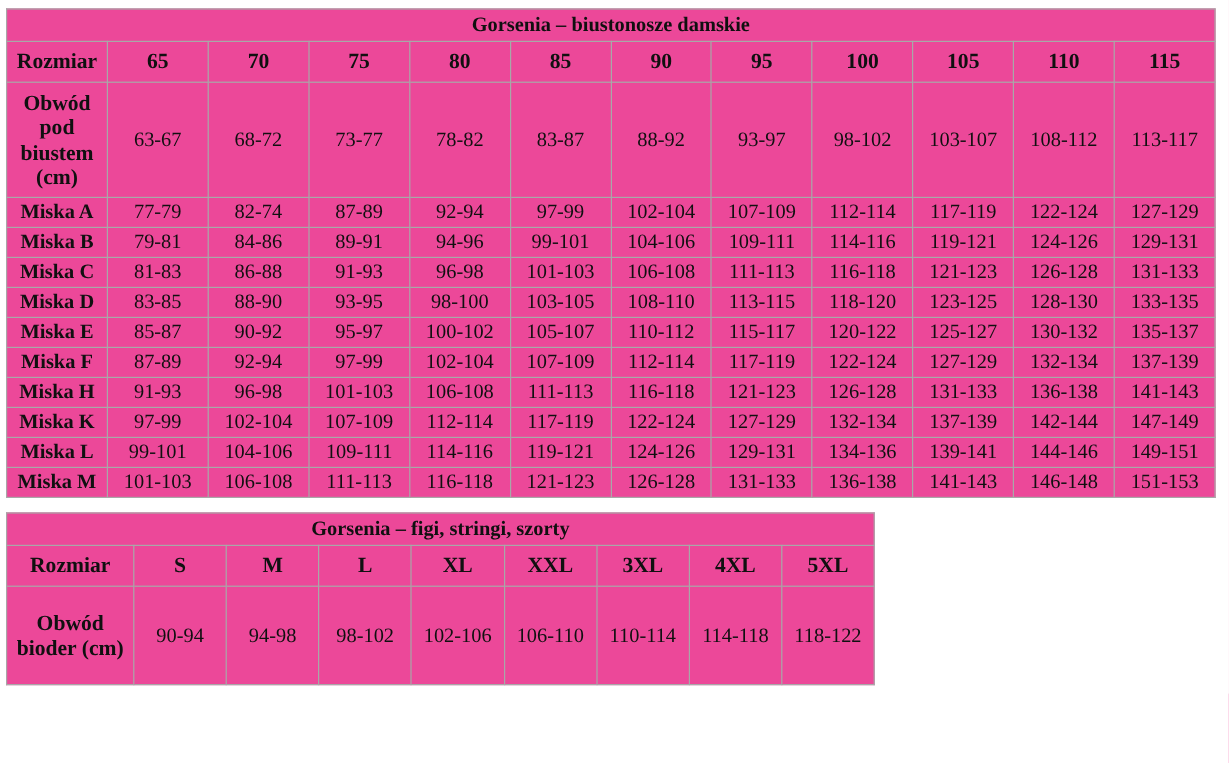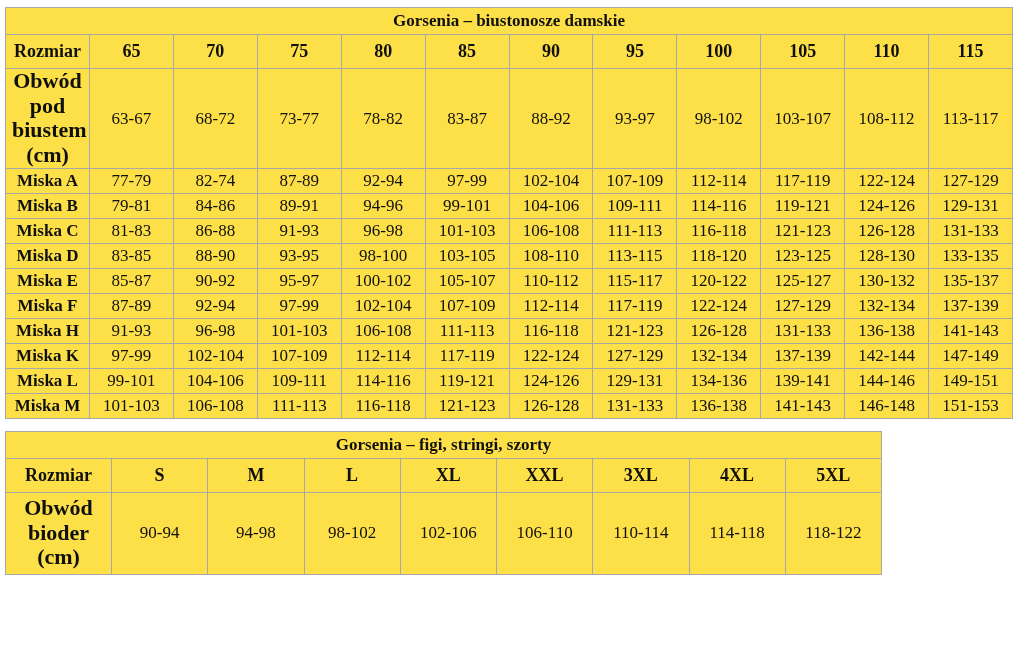--- a/index.html
+++ b/index.html
@@ -6,37 +6,37 @@
   html, body {
     margin: 0;
     background: var(--bg);
     color: var(--text);
     font-family: "Liberation Serif", "DejaVu Serif", serif;
   }
   .wrap { padding: 7px 5px; }
   table.chart {
     border-collapse: collapse;
     table-layout: fixed;
-    background: #fde047;
+    background: #ec4899;
   }
   #bras-table { width: 1008px; margin-bottom: 12px; }
-  #briefs-table { width: 877px; }
+  #briefs-table { width: 724px; }
   td, th {
     border: 1px solid var(--border);
     text-align: center;
     vertical-align: middle;
     font-weight: normal;
     padding: 0 2px;
     line-height: 1.12;
     overflow: hidden;
   }
   .title-cell { font-weight: bold; font-size: 17px; height: 26px; }
   .size-row th { font-weight: bold; font-size: 18px; height: 33px; }
   .label-cell { font-weight: bold; font-size: 17px; }
-  .measure-label { font-size: 22px; padding: 0 6px; }
+  .measure-label { font-size: 18px; padding: 0 6px; }
   .underbust-row { height: 96px; }
   .hips-row { height: 82px; }
   .underbust-row td, .hips-row td, .cup-row td { font-size: 17px; }
   .cup-row { height: 25px; }
   .cup-row th { font-size: 17px; }
 </style>
 </head>
 <body>
 
 <div class="wrap">

